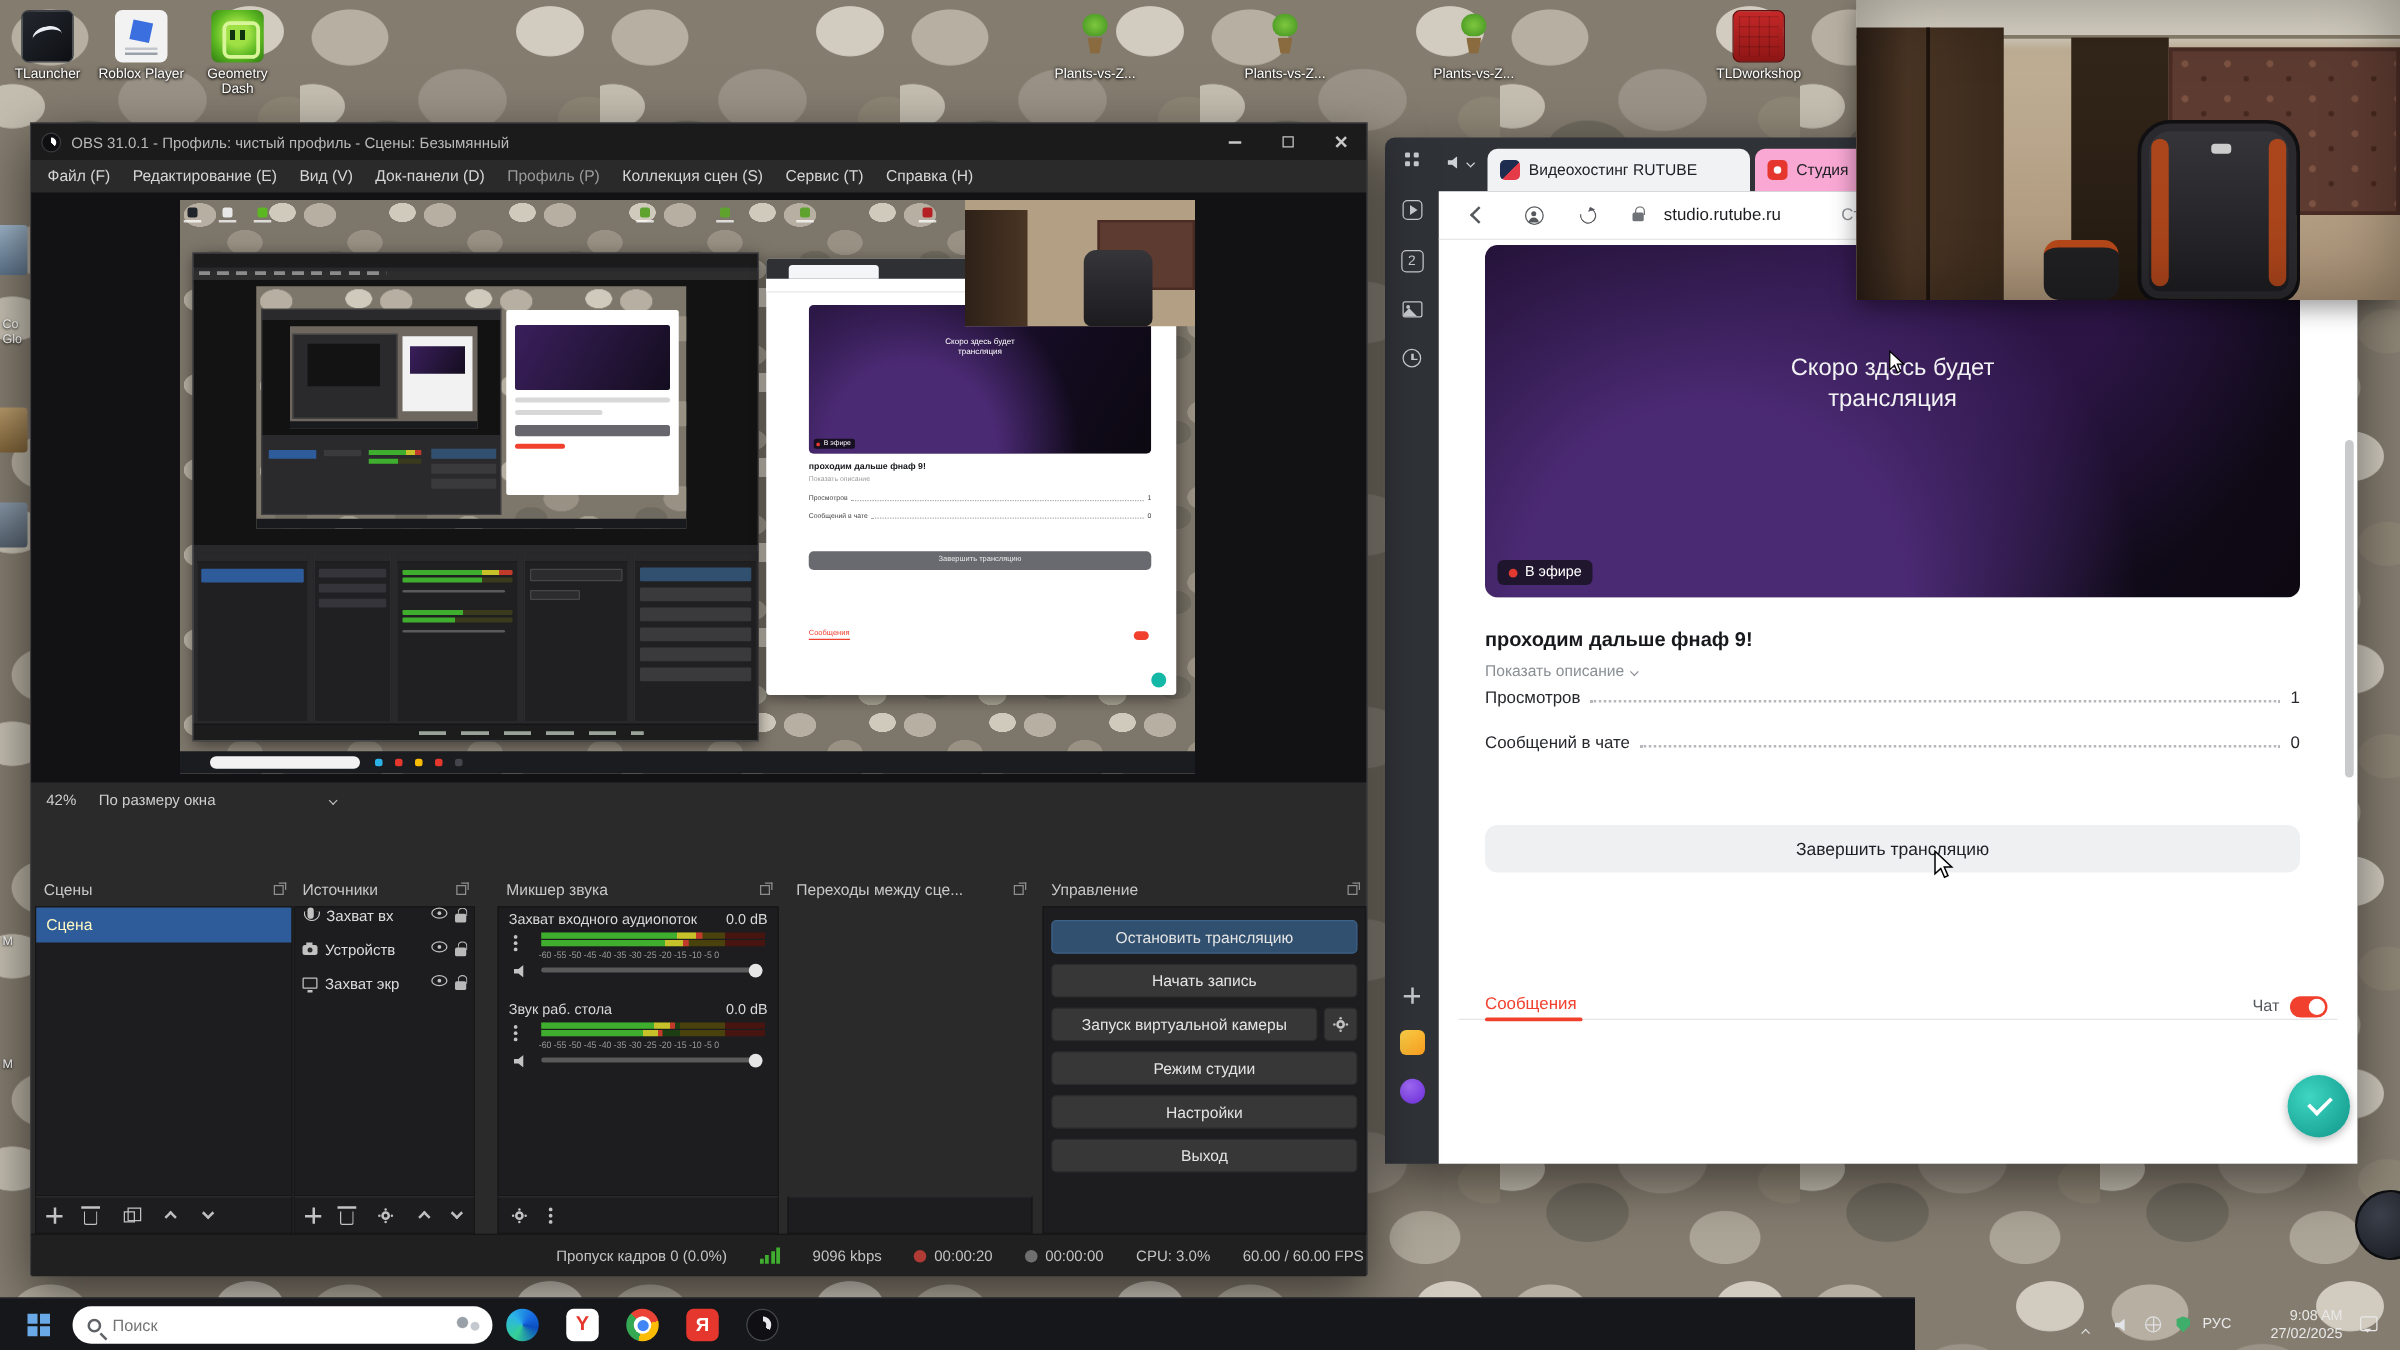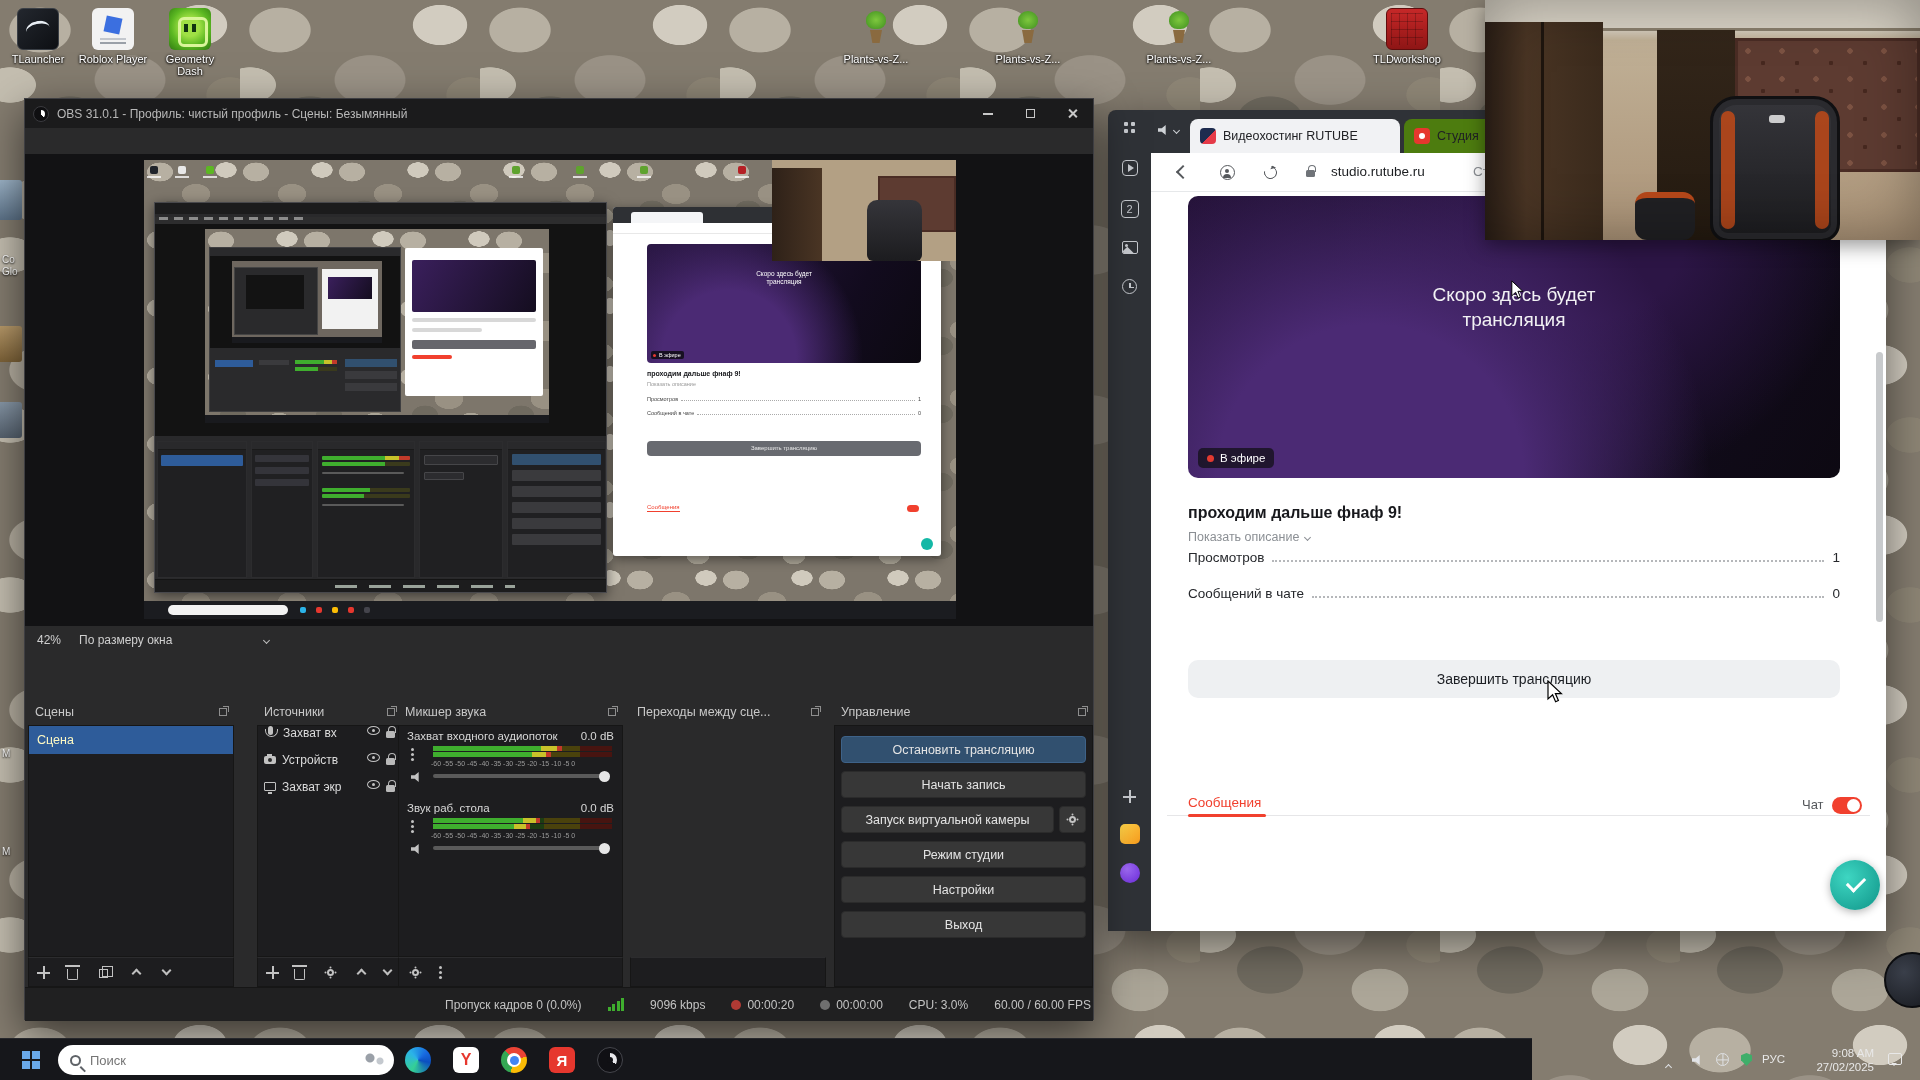--- a/index.html
+++ b/index.html
@@ -339,20 +339,30 @@
             <div class="glyph-min"></div>
           </div>
         <div class="wbtn">
             <div class="glyph-max"></div>
           </div>
         <div class="wbtn">
             <div class="glyph-close"></div>
           </div>
       </div>
     </div>
+    <div class="obs-menubar">
+      <span class="mi">Файл (F)</span>
+      <span class="mi">Редактирование (E)</span>
+      <span class="mi">Вид (V)</span>
+      <span class="mi">Док-панели (D)</span>
+      <span class="mi dim">Профиль (P)</span>
+      <span class="mi">Коллекция сцен (S)</span>
+      <span class="mi">Сервис (T)</span>
+      <span class="mi">Справка (H)</span>
+    </div>
 
     <div class="obs-canvas">
       <div class="obs-shot pebbles-sm">
 
         <div class="mp-ic" style="left:6px;background:#20242b"></div>
         <div class="mp-ic" style="left:34px;background:#e8e8e8"></div>
         <div class="mp-ic" style="left:62px;background:#5cb822"></div>
         <div class="mp-ic" style="left:368px;background:#5fa32e"></div>
         <div class="mp-ic" style="left:432px;background:#5fa32e"></div>
         <div class="mp-ic" style="left:496px;background:#5fa32e"></div>
@@ -497,21 +507,21 @@
       </div>
       <div class="panel-foot">
         <div class="foot-ic ic-plus" style="left:8px"></div>
         <div class="foot-ic ic-trash" style="left:38px"></div>
         <div class="foot-ic ic-dup" style="left:70px"></div>
         <div class="foot-ic chev chev-u" style="left:104px;top:12px"></div>
         <div class="foot-ic chev chev-d" style="left:134px;top:9px"></div>
       </div>
     </div>
 
-    <div class="panel" style="left:232px;width:145px">
+    <div class="panel" style="left:210px;width:145px">
       <div class="panel-head">
           <span>Источники</span>
           <div class="ic-pop"></div>
         </div>
       <div class="panel-body">
         <div class="src-row">
           <div class="ic-mic"></div>
           <span class="lbl">Захват вх</span>
           <div class="ic-eye"></div>
           <div class="ic-lock"></div>
@@ -664,21 +674,21 @@
     </div>
 
     <div class="tab-audio">
       <div class="ic-spk"></div>
       <span class="chev chev-d sm" style="border-color:#cfd2d6"></span>
     </div>
     <div class="tab" style="left:82px;width:210px;background:#f1f2f4">
       <div class="fav-rutube"></div>
       <span class="tlabel" style="width:150px">Видеохостинг RUTUBE</span>
     </div>
-    <div class="tab" style="left:296px;width:148px;background:#4d7c0f">
+    <div class="tab" style="left:296px;width:148px;background:#f9a8d4">
       <div class="fav-studio"></div>
       <span class="tlabel">Студия</span>
     </div>
 
     <div class="br-nav">
       <div class="abs" style="left:27px;top:14px">
           <div class="ic-back"></div>
         </div>
       <div class="abs" style="left:69px;top:12px">
           <div class="ic-user"></div>

